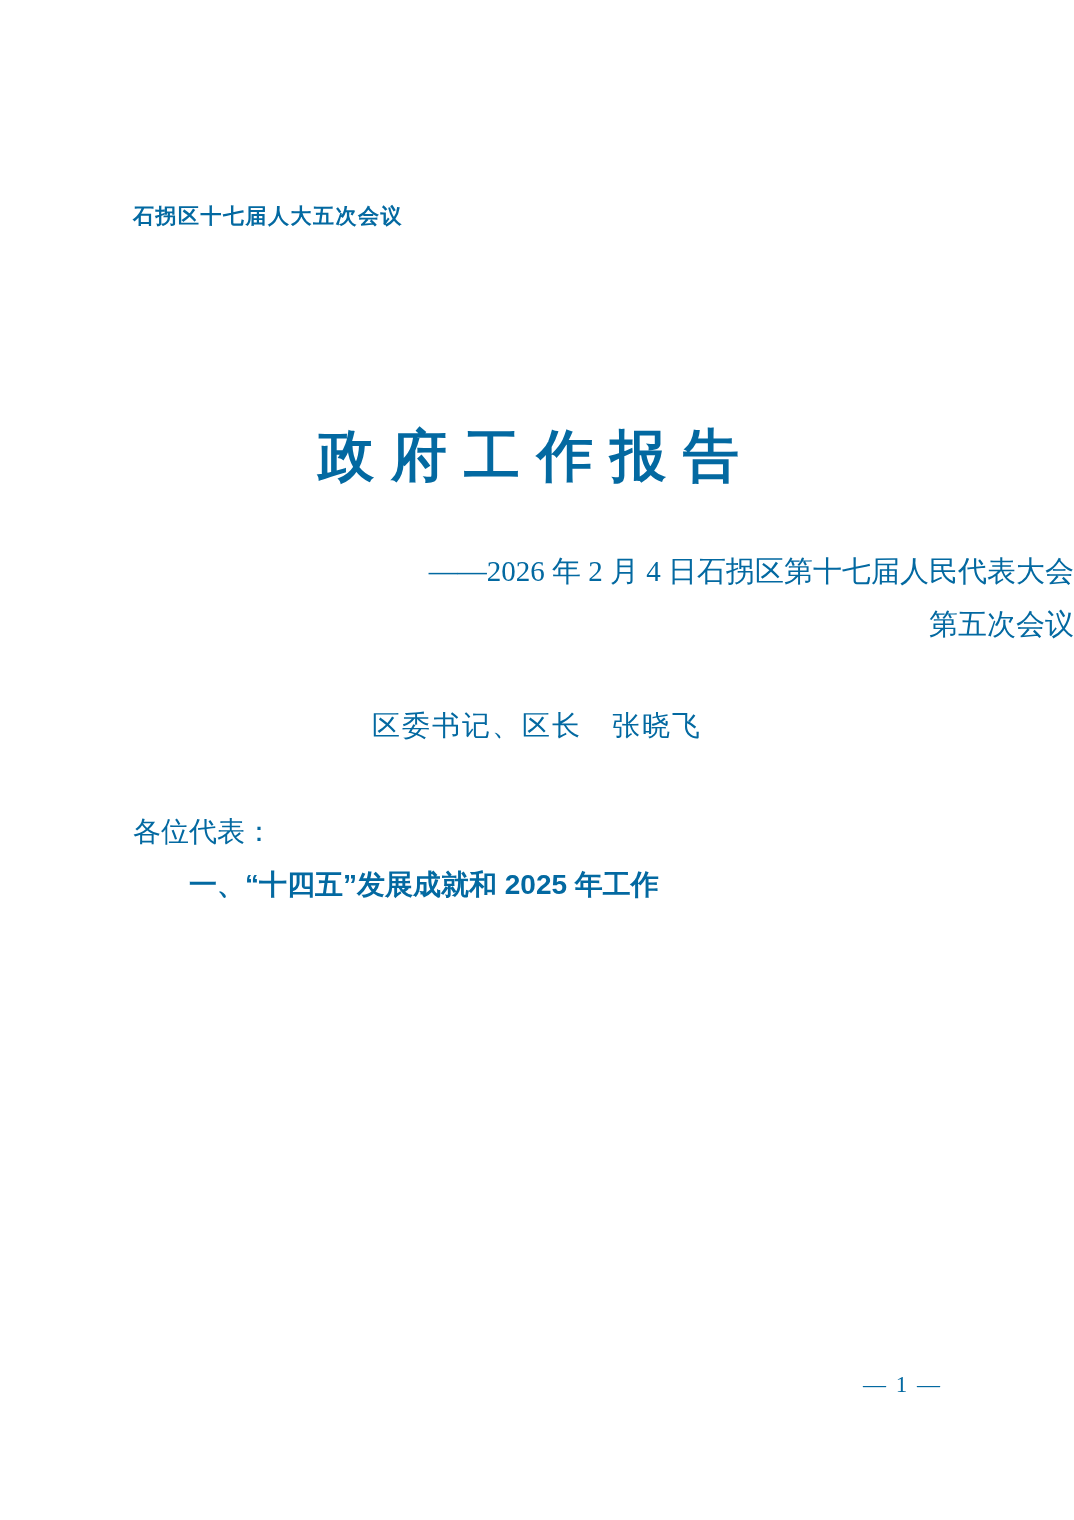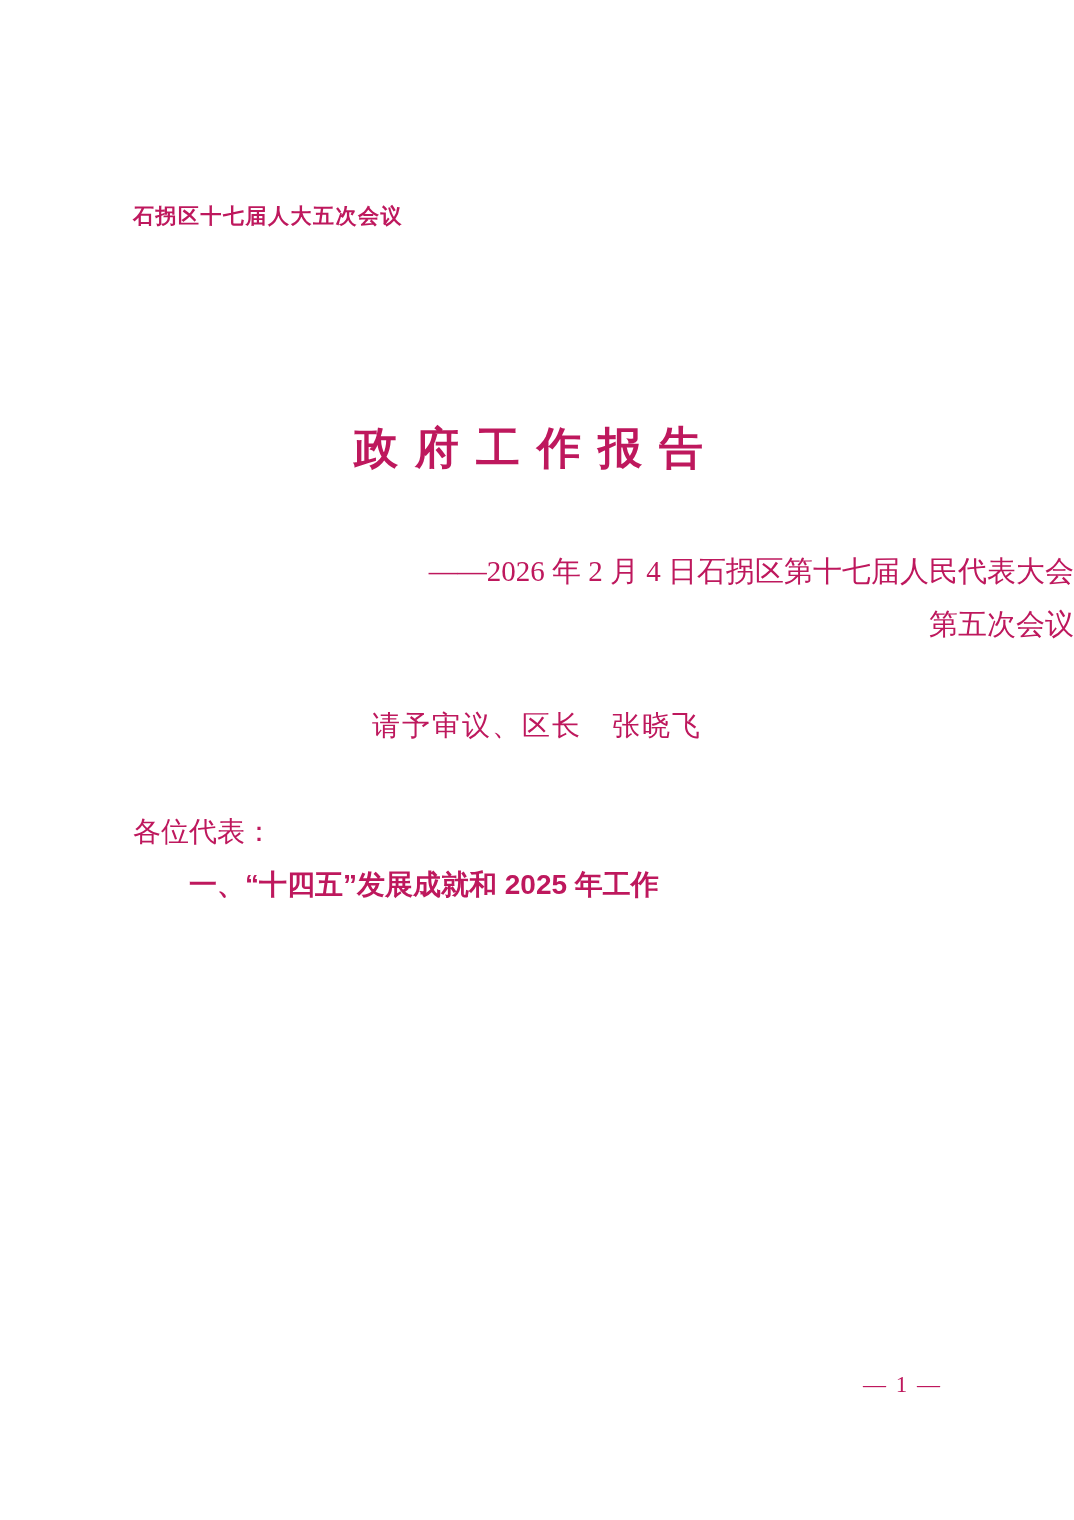--- a/index.html
+++ b/index.html
@@ -7,21 +7,21 @@
     padding: 0;
     background: #ffffff;
   }
   .page {
     position: relative;
     width: 1074px;
     height: 1520px;
     background: #ffffff;
     overflow: hidden;
     font-family: "Liberation Serif", serif;
-    color: #be185d;
+    color: #0369a1;
   }
   .doc-header {
     position: absolute;
     left: 133px;
     top: 202px;
     font-weight: bold;
     font-size: 21px;
   }
   .doc-header .hline1 {
     letter-spacing: 1.5px;
@@ -31,21 +31,21 @@
     margin-top: 25px;
     letter-spacing: 26px;
     white-space: nowrap;
   }
   .doc-title {
     position: absolute;
     left: 0;
     top: 419px;
     width: 100%;
     text-align: center;
-    font-size: 44px;
+    font-size: 56px;
     font-weight: bold;
     letter-spacing: 17px;
     white-space: nowrap;
   }
   .doc-subtitle {
     position: absolute;
     left: 0;
     top: 545px;
     width: 100%;
     text-align: right;
@@ -100,21 +100,21 @@
     <div class="hline1">石拐区十七届人大五次会议</div>
   </div>
 
   <div class="doc-title">政府工作报告</div>
 
   <div class="doc-subtitle">
     <div>——2026 年 2 月 4 日石拐区第十七届人民代表大会</div>
     <div>第五次会议</div>
   </div>
 
-  <div class="doc-byline">请予审议、区长　张晓飞</div>
+  <div class="doc-byline">区委书记、区长　张晓飞</div>
 
   <div class="doc-body">
     <p class="no-indent">各位代表：</p>
     <p class="hei-bold">一、“十四五”发展成就和 2025 年工作</p>
   </div>
 
   <div class="page-number">— 1 —</div>
 
 </div>
 

